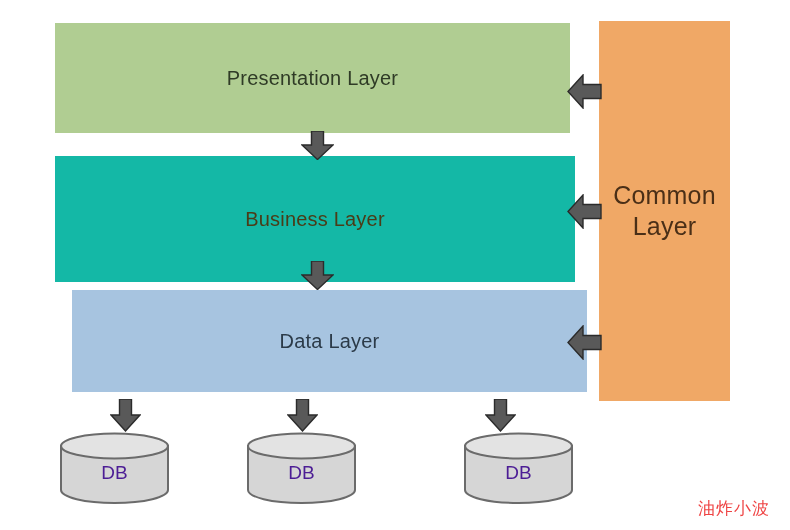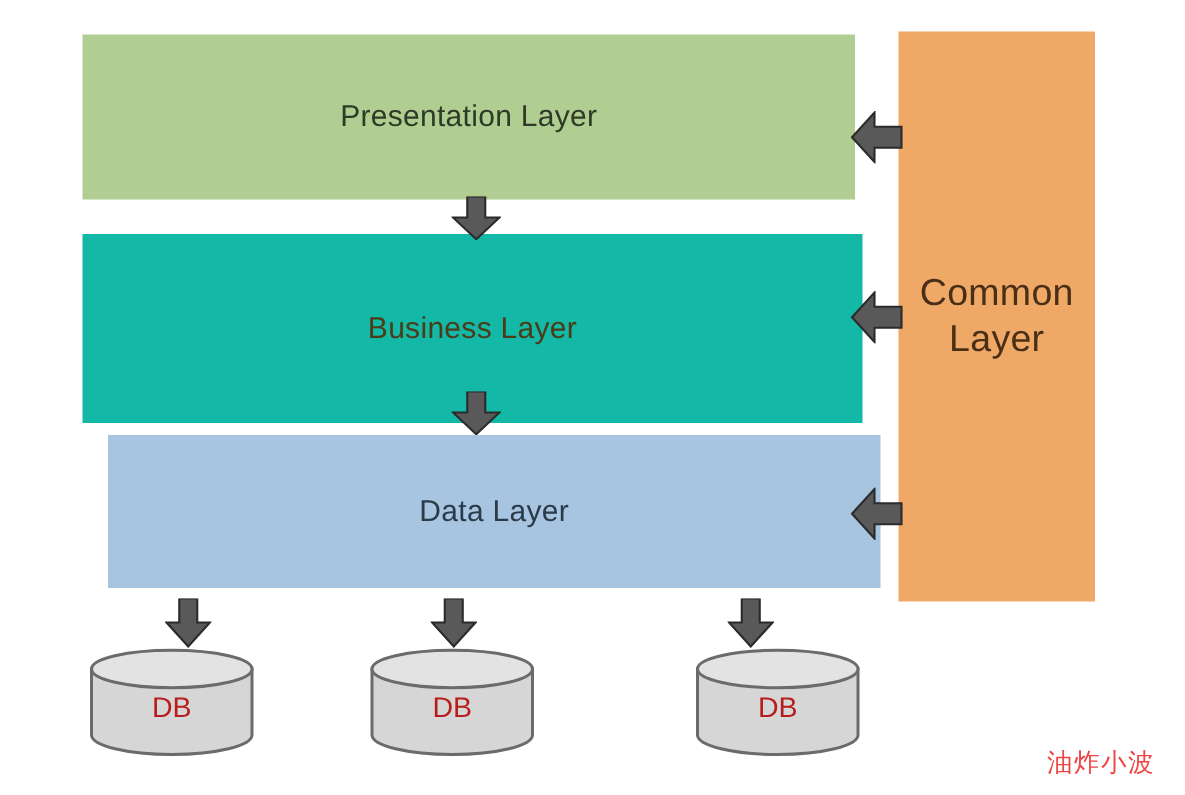--- a/index.html
+++ b/index.html
@@ -92,21 +92,21 @@
   .db-text {
     position: absolute;
     left: 0;
     top: 0;
     width: 113px;
     height: 72px;
     display: flex;
     align-items: center;
     justify-content: center;
     font-size: 19px;
-    color: #b91c1c;
+    color: #4c1d95;
     padding-top: 10px;
     box-sizing: border-box;
     pointer-events: none;
   }
 
   
   #watermark {
     position: absolute;
     right: 20px;
     bottom: 10px;

